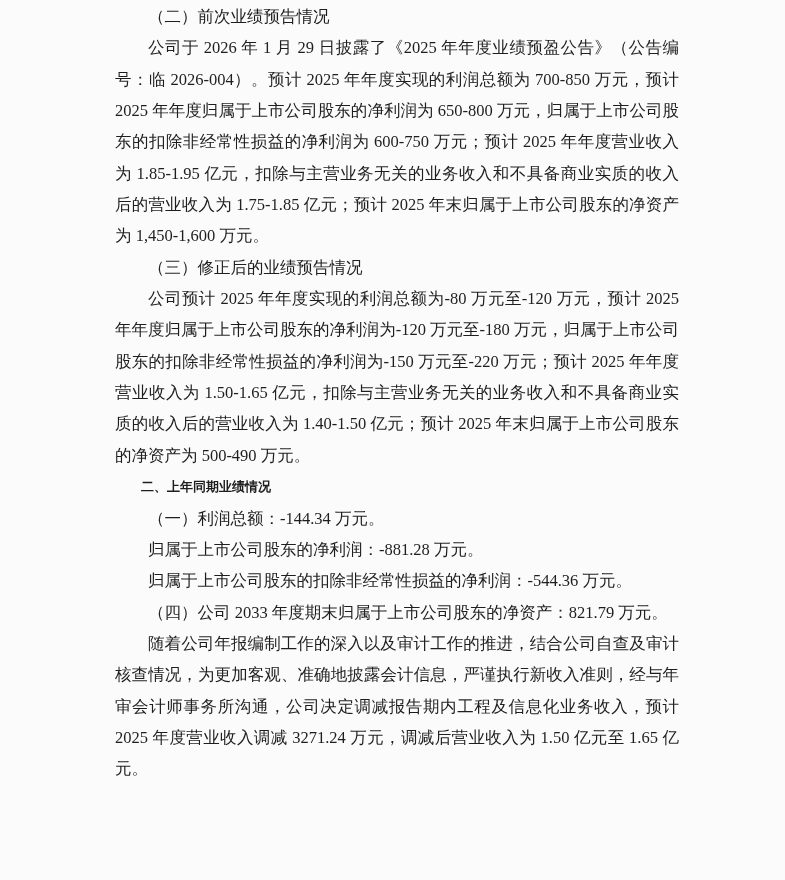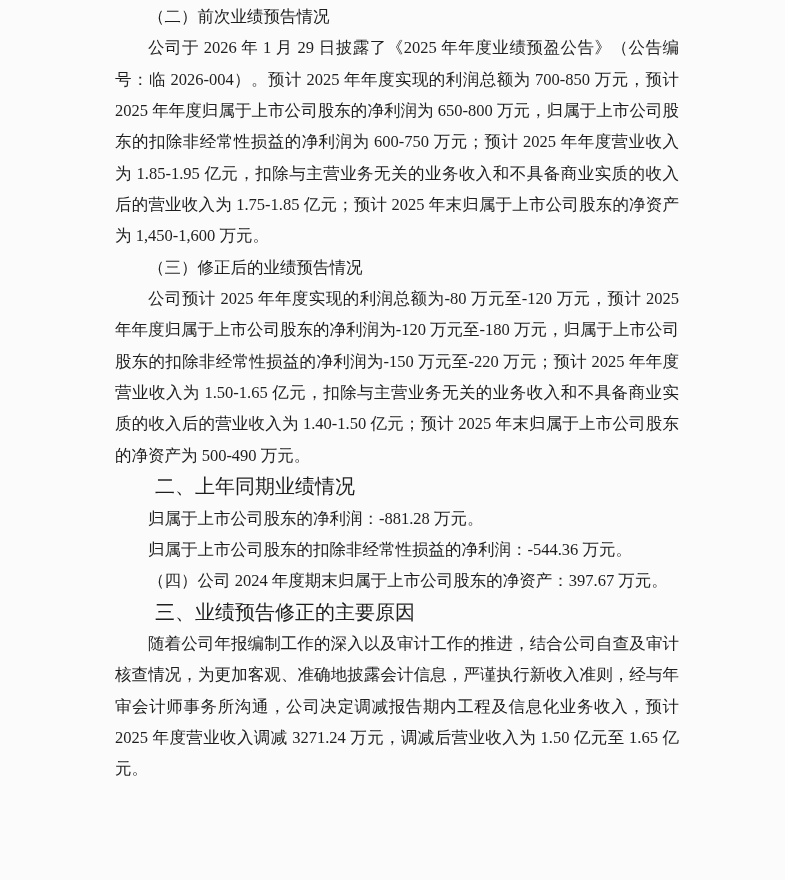--- a/index.html
+++ b/index.html
@@ -22,31 +22,31 @@
     line-height: 31.35px;
     text-align: justify;
     overflow: hidden;
   }
   .para {
     margin: 0;
     text-indent: 2em;
   }
   .heading {
     font-family: "Liberation Sans", "DejaVu Sans", sans-serif;
-    font-weight: 400;
-    font-size: 20px;
+    font-weight: 700;
+    font-size: 13px;
   }
 </style>
 </head>
 <body>
 
 <div class="page">
   <p class="para">（二）前次业绩预告情况</p>
   <p class="para">公司于 2026 年 1 月 29 日披露了《2025 年年度业绩预盈公告》（公告编号：临 2026-004）。预计 2025 年年度实现的利润总额为 700-850 万元，预计 2025 年年度归属于上市公司股东的净利润为 650-800 万元，归属于上市公司股东的扣除非经常性损益的净利润为 600-750 万元；预计 2025 年年度营业收入为 1.85-1.95 亿元，扣除与主营业务无关的业务收入和不具备商业实质的收入后的营业收入为 1.75-1.85 亿元；预计 2025 年末归属于上市公司股东的净资产为 1,450-1,600 万元。</p>
   <p class="para">（三）修正后的业绩预告情况</p>
   <p class="para">公司预计 2025 年年度实现的利润总额为-80 万元至-120 万元，预计 2025 年年度归属于上市公司股东的净利润为-120 万元至-180 万元，归属于上市公司股东的扣除非经常性损益的净利润为-150 万元至-220 万元；预计 2025 年年度营业收入为 1.50-1.65 亿元，扣除与主营业务无关的业务收入和不具备商业实质的收入后的营业收入为 1.40-1.50 亿元；预计 2025 年末归属于上市公司股东的净资产为 500-490 万元。</p>
   <p class="para heading">二、上年同期业绩情况</p>
+  <p class="para">（一）利润总额：-144.34 万元。</p>
   <p class="para">归属于上市公司股东的净利润：-881.28 万元。</p>
   <p class="para">归属于上市公司股东的扣除非经常性损益的净利润：-544.36 万元。</p>
-  <p class="para">（四）公司 2024 年度期末归属于上市公司股东的净资产：397.67 万元。</p>
-  <p class="para heading">三、业绩预告修正的主要原因</p>
+  <p class="para">（四）公司 2033 年度期末归属于上市公司股东的净资产：821.79 万元。</p>
   <p class="para">随着公司年报编制工作的深入以及审计工作的推进，结合公司自查及审计核查情况，为更加客观、准确地披露会计信息，严谨执行新收入准则，经与年审会计师事务所沟通，公司决定调减报告期内工程及信息化业务收入，预计 2025 年度营业收入调减 3271.24 万元，调减后营业收入为 1.50 亿元至 1.65 亿元。</p>
 </div>
 
 </body></html>

